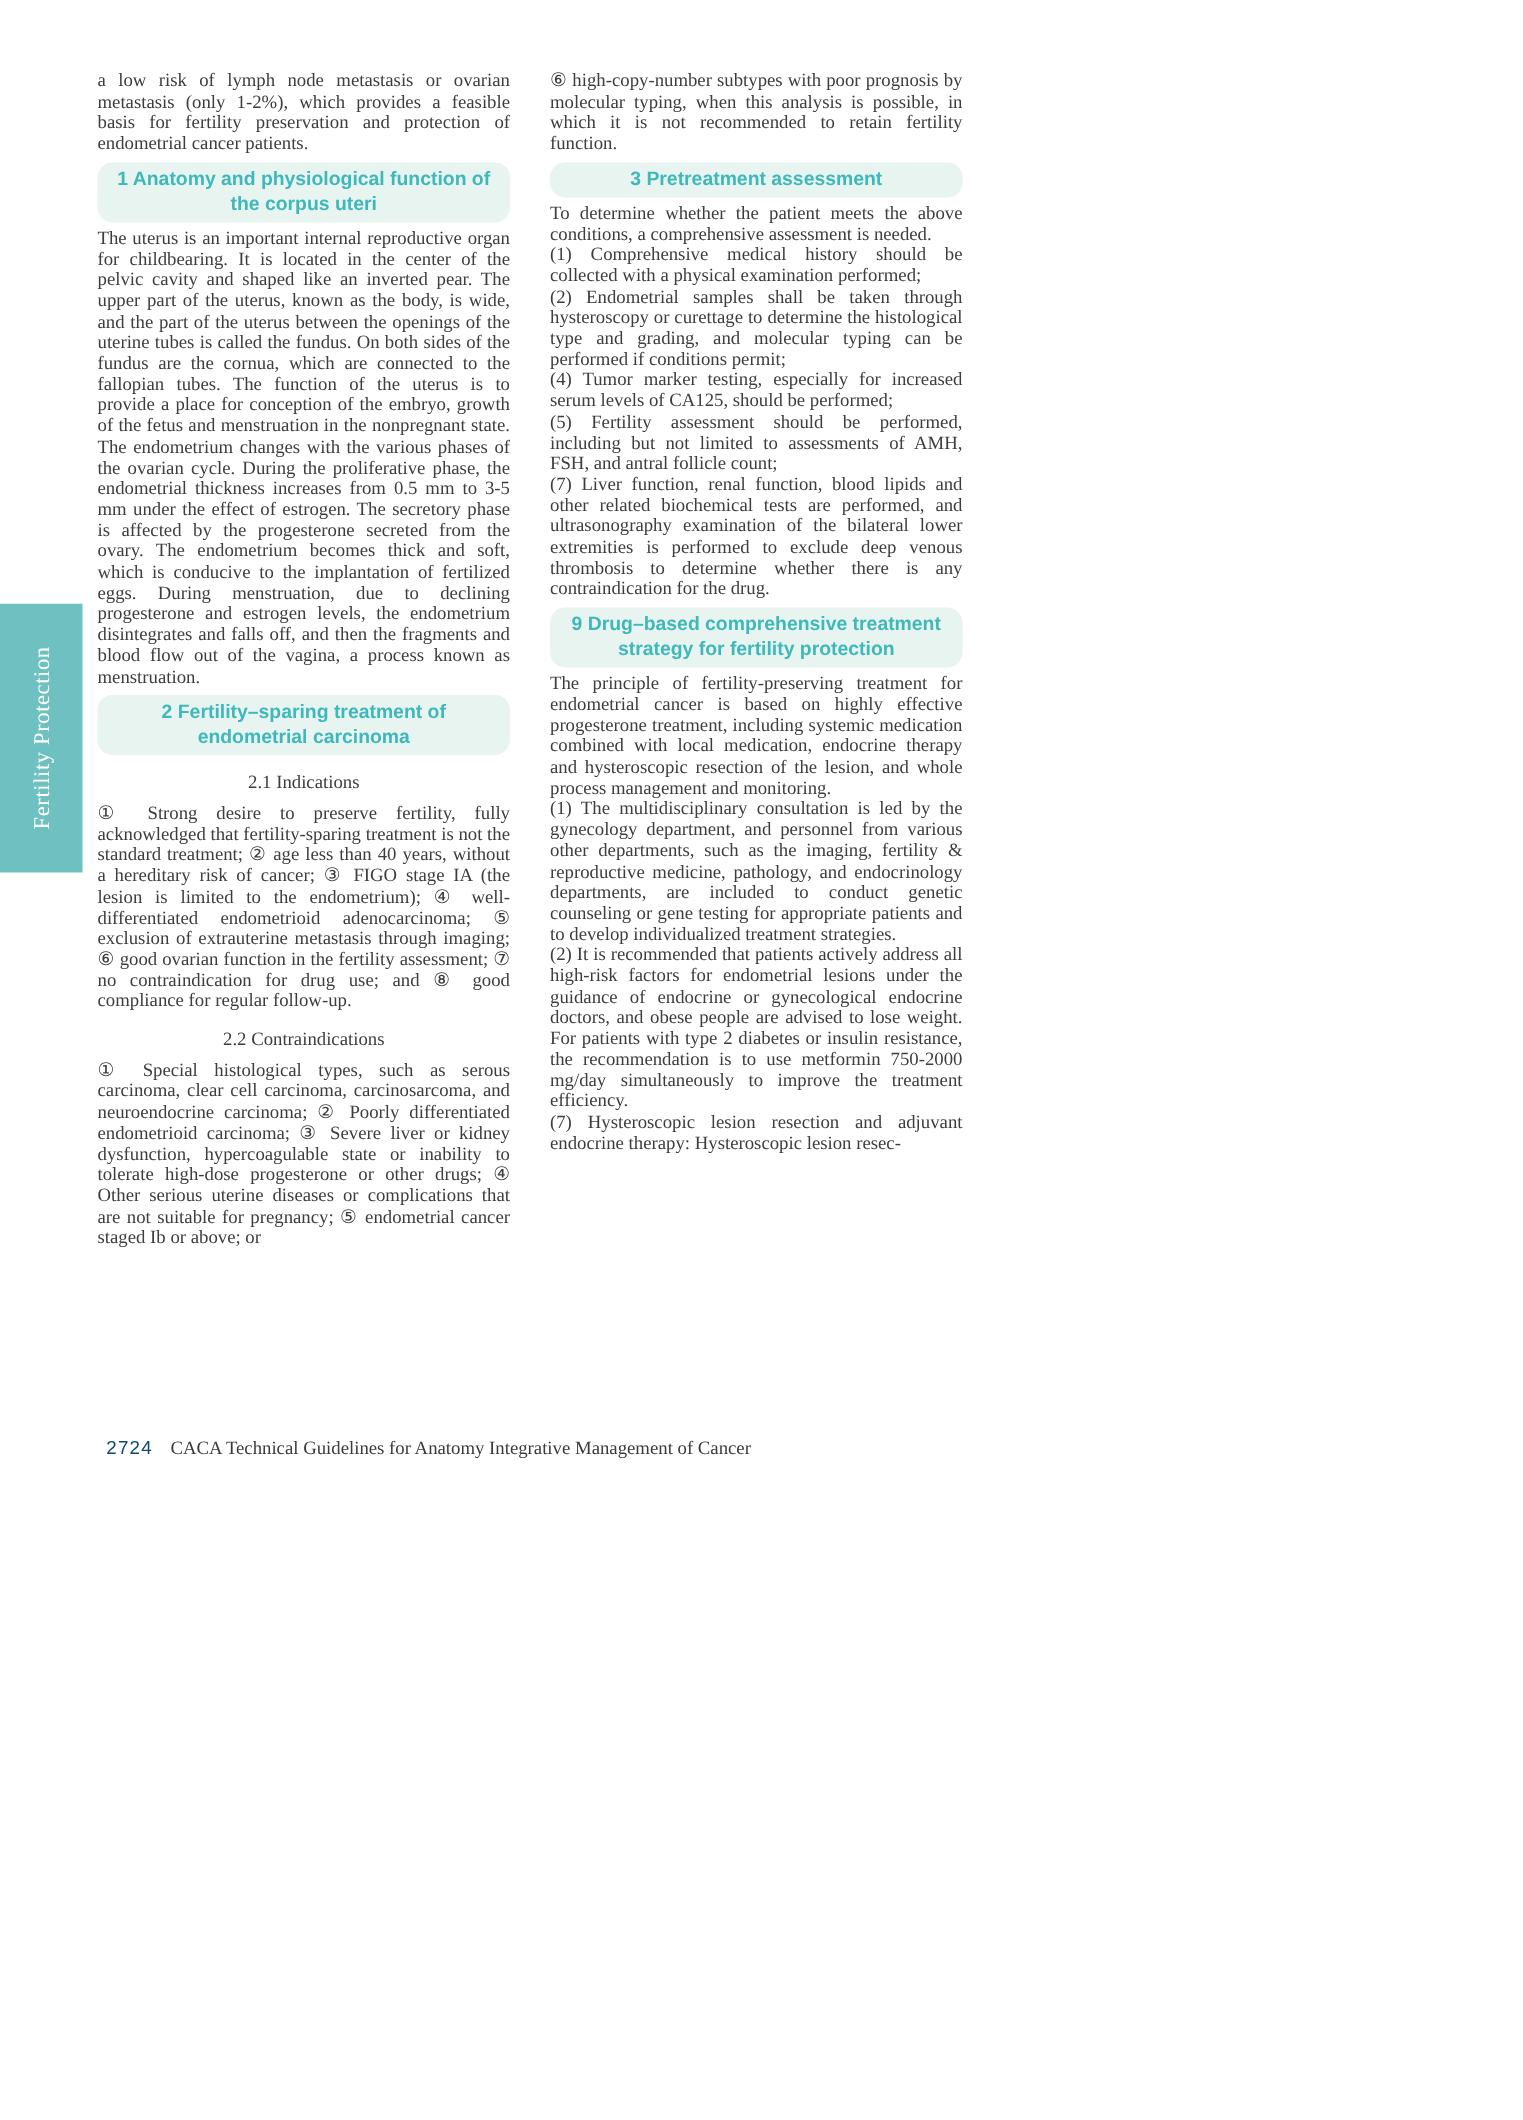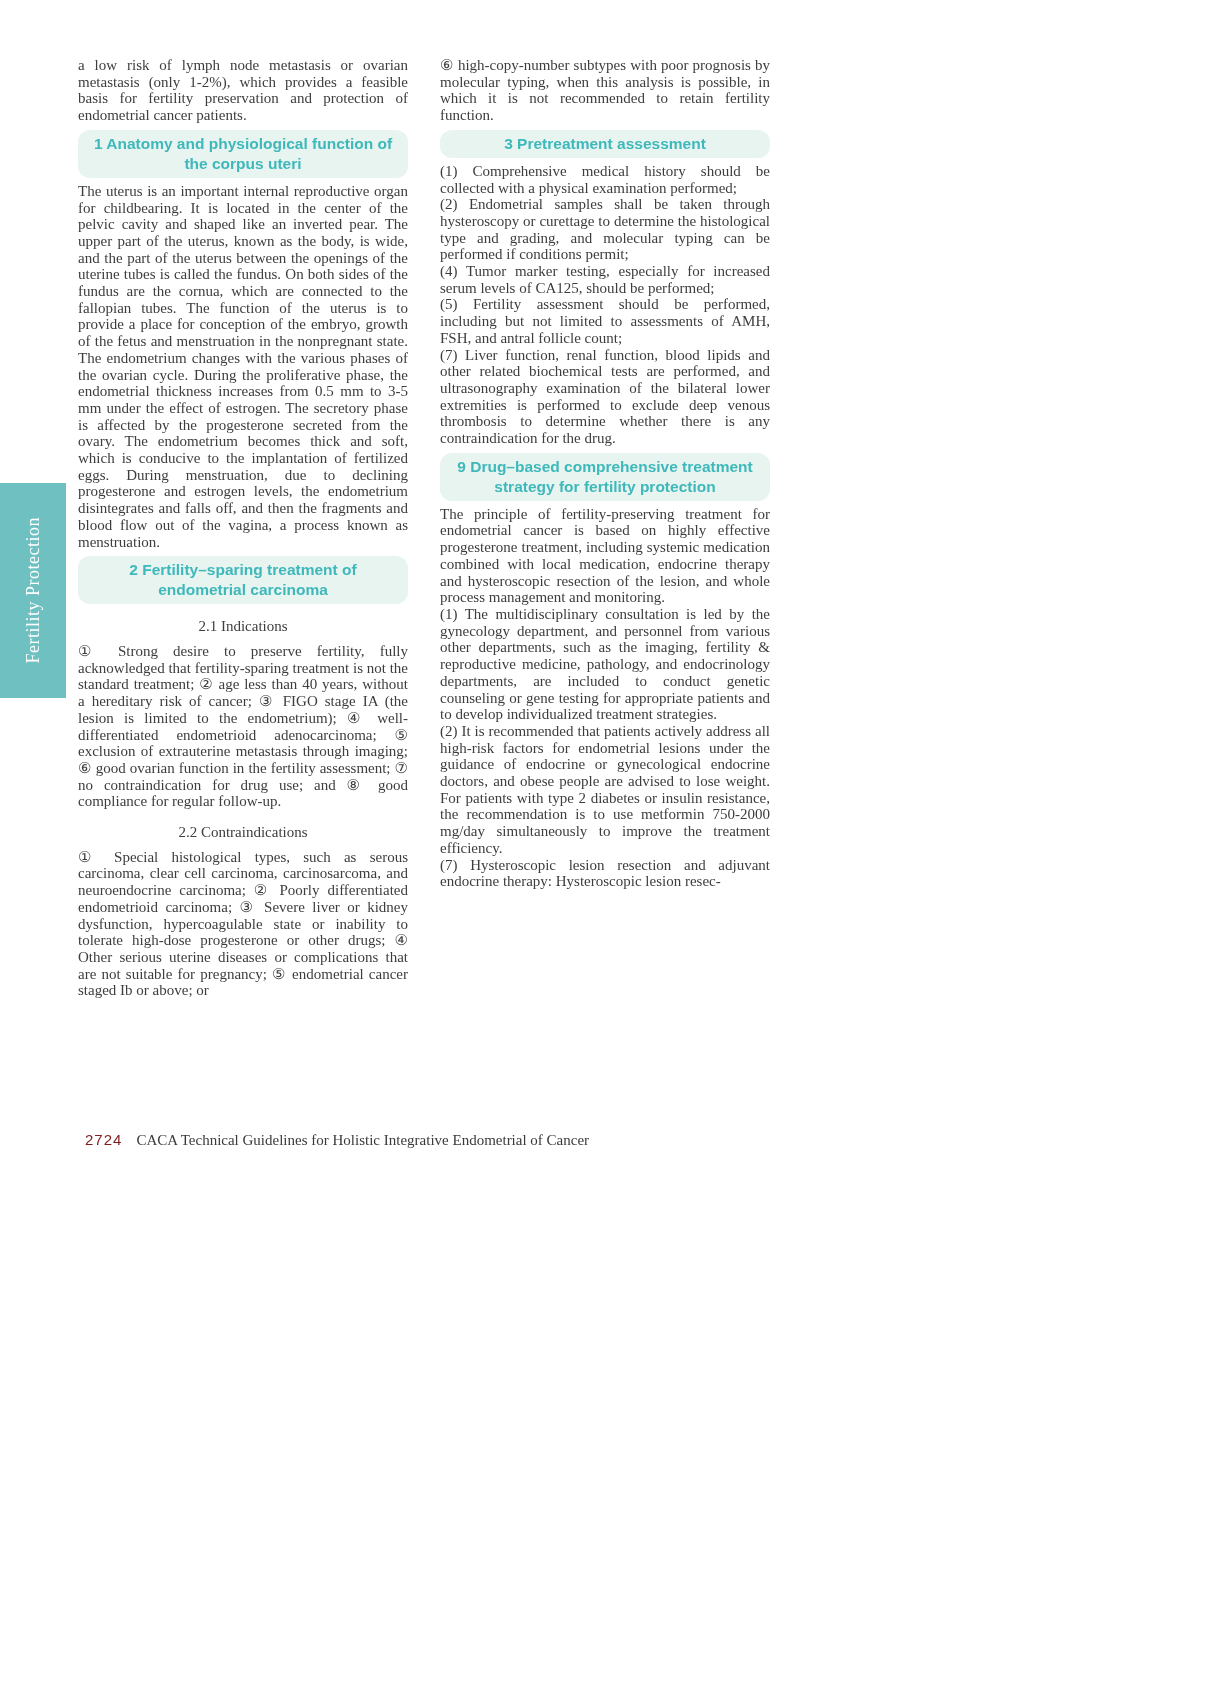--- a/index.html
+++ b/index.html
@@ -73,22 +73,23 @@
     position: absolute;
     left: 85px;
     top: 1131px;
     display: flex;
     align-items: baseline;
   }
   .page-num {
     font-family: "Liberation Sans", sans-serif;
     font-size: 15px;
     letter-spacing: 1px;
-    color: #7f1d1d;
+    color: #0c4a6e;
     margin-right: 14px;
+    margin-top: 19px;
   }
   .footer-title {
     font-family: "Liberation Serif", serif;
     font-size: 15px;
     color: #3a3a3a;
   }
 </style>
 </head>
 <body>
 
@@ -107,32 +108,33 @@
       <div class="section-heading">2 Fertility–sparing treatment of endometrial carcinoma</div>
       <p class="body-para subheading">2.1 Indications</p>
       <p class="body-para">① Strong desire to preserve fertility, fully acknowledged that fertility-sparing treatment is not the standard treatment; ② age less than 40 years, without a hereditary risk of cancer; ③ FIGO stage IA (the lesion is limited to the endometrium); ④ well-differentiated endometrioid adenocarcinoma; ⑤ exclusion of extrauterine metastasis through imaging; ⑥ good ovarian function in the fertility assessment; ⑦ no contraindication for drug use; and ⑧ good compliance for regular follow-up.</p>
       <p class="body-para subheading">2.2 Contraindications</p>
       <p class="body-para">① Special histological types, such as serous carcinoma, clear cell carcinoma, carcinosarcoma, and neuroendocrine carcinoma; ② Poorly differentiated endometrioid carcinoma; ③ Severe liver or kidney dysfunction, hypercoagulable state or inability to tolerate high-dose progesterone or other drugs; ④ Other serious uterine diseases or complications that are not suitable for pregnancy; ⑤ endometrial cancer staged Ib or above; or</p>
     </div>
 
     <div class="col">
       <p class="body-para">⑥ high-copy-number subtypes with poor prognosis by molecular typing, when this analysis is possible, in which it is not recommended to retain fertility function.</p>
       <div class="section-heading">3 Pretreatment assessment</div>
+      <p class="body-para">To determine whether the patient meets the above conditions, a comprehensive assessment is needed.</p>
       <p class="body-para">(1) Comprehensive medical history should be collected with a physical examination performed;</p>
       <p class="body-para">(2) Endometrial samples shall be taken through hysteroscopy or curettage to determine the histological type and grading, and molecular typing can be performed if conditions permit;</p>
       <p class="body-para">(4) Tumor marker testing, especially for increased serum levels of CA125, should be performed;</p>
       <p class="body-para">(5) Fertility assessment should be performed, including but not limited to assessments of AMH, FSH, and antral follicle count;</p>
       <p class="body-para">(7) Liver function, renal function, blood lipids and other related biochemical tests are performed, and ultrasonography examination of the bilateral lower extremities is performed to exclude deep venous thrombosis to determine whether there is any contraindication for the drug.</p>
       <div class="section-heading">9 Drug–based comprehensive treatment strategy for fertility protection</div>
       <p class="body-para">The principle of fertility-preserving treatment for endometrial cancer is based on highly effective progesterone treatment, including systemic medication combined with local medication, endocrine therapy and hysteroscopic resection of the lesion, and whole process management and monitoring.</p>
       <p class="body-para">(1) The multidisciplinary consultation is led by the gynecology department, and personnel from various other departments, such as the imaging, fertility &amp; reproductive medicine, pathology, and endocrinology departments, are included to conduct genetic counseling or gene testing for appropriate patients and to develop individualized treatment strategies.</p>
       <p class="body-para">(2) It is recommended that patients actively address all high-risk factors for endometrial lesions under the guidance of endocrine or gynecological endocrine doctors, and obese people are advised to lose weight. For patients with type 2 diabetes or insulin resistance, the recommendation is to use metformin 750-2000 mg/day simultaneously to improve the treatment efficiency.</p>
       <p class="body-para">(7) Hysteroscopic lesion resection and adjuvant endocrine therapy: Hysteroscopic lesion resec-</p>
     </div>
 
   </div>
 
   <div class="footer">
     <span class="page-num">2724</span>
-    <span class="footer-title">CACA Technical Guidelines for Holistic Integrative Endometrial of Cancer</span>
+    <span class="footer-title">CACA Technical Guidelines for Anatomy Integrative Management of Cancer</span>
   </div>
 
 </div>
 
 </body></html>

